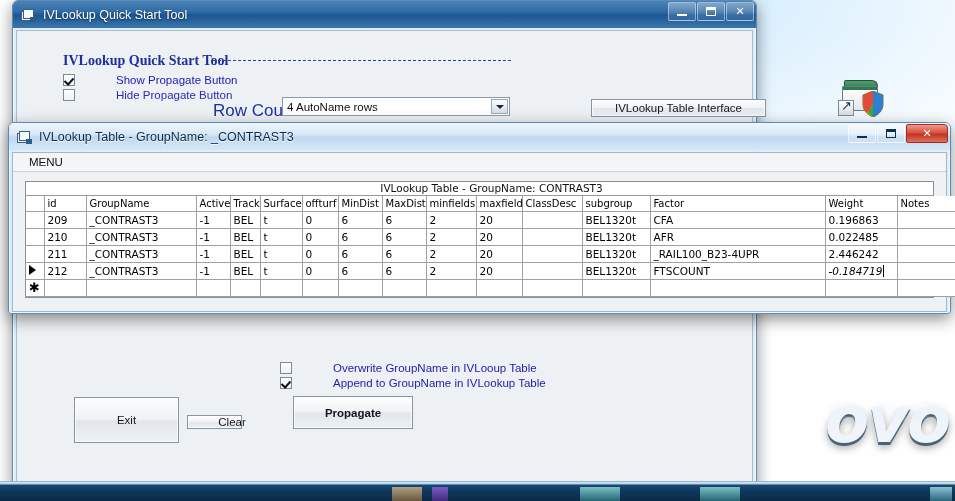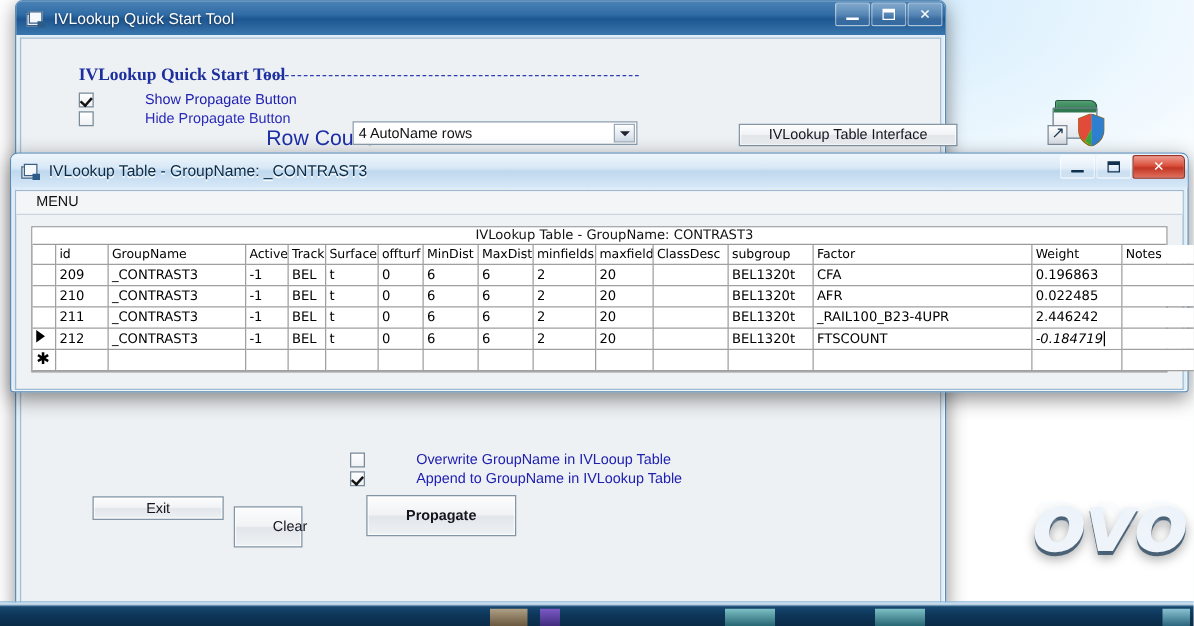--- a/index.html
+++ b/index.html
@@ -232,22 +232,22 @@
   }
   table.grid th { background:#ffffff; height:15px; font-size:10px; }
   table.grid td { background:#ffffff; }
   th.selcol, td.selcol { width: 18px; background:#e6e6e6; padding:0; text-align:center; }
   td.selcol .caret { display:inline-block; width:0;height:0;
     border-top:5px solid transparent;border-bottom:5px solid transparent;border-left:7px solid #000; }
   td.selcol .star { font-size: 13px; line-height: 15px; color:#000; }
 
   
   .bottom-cbs { position:absolute; left:263px; top:328px; }
-  .btn-exit { position:absolute; left:57px; top:366px; width:105px; height:19px; }
-  .btn-clear { position:absolute; left:170px; top:374px; width:55px; height:33px;padding-left:35px; }
+  .btn-exit { position:absolute; left:57px; top:366px; width:105px; height:46px; }
+  .btn-clear { position:absolute; left:170px; top:384px; width:55px; height:14px;padding-left:35px; }
   .btn-prop  { position:absolute; left:276px; top:365px; width:120px; height:33px; font-weight:bold; }
 </style>
 </head>
 <body>
 
 <div id="desktop">
   <div class="wall-sheen"></div>
 
   <div class="brand">ovo</div>
   <div class="brand-reflect">ovo</div>

